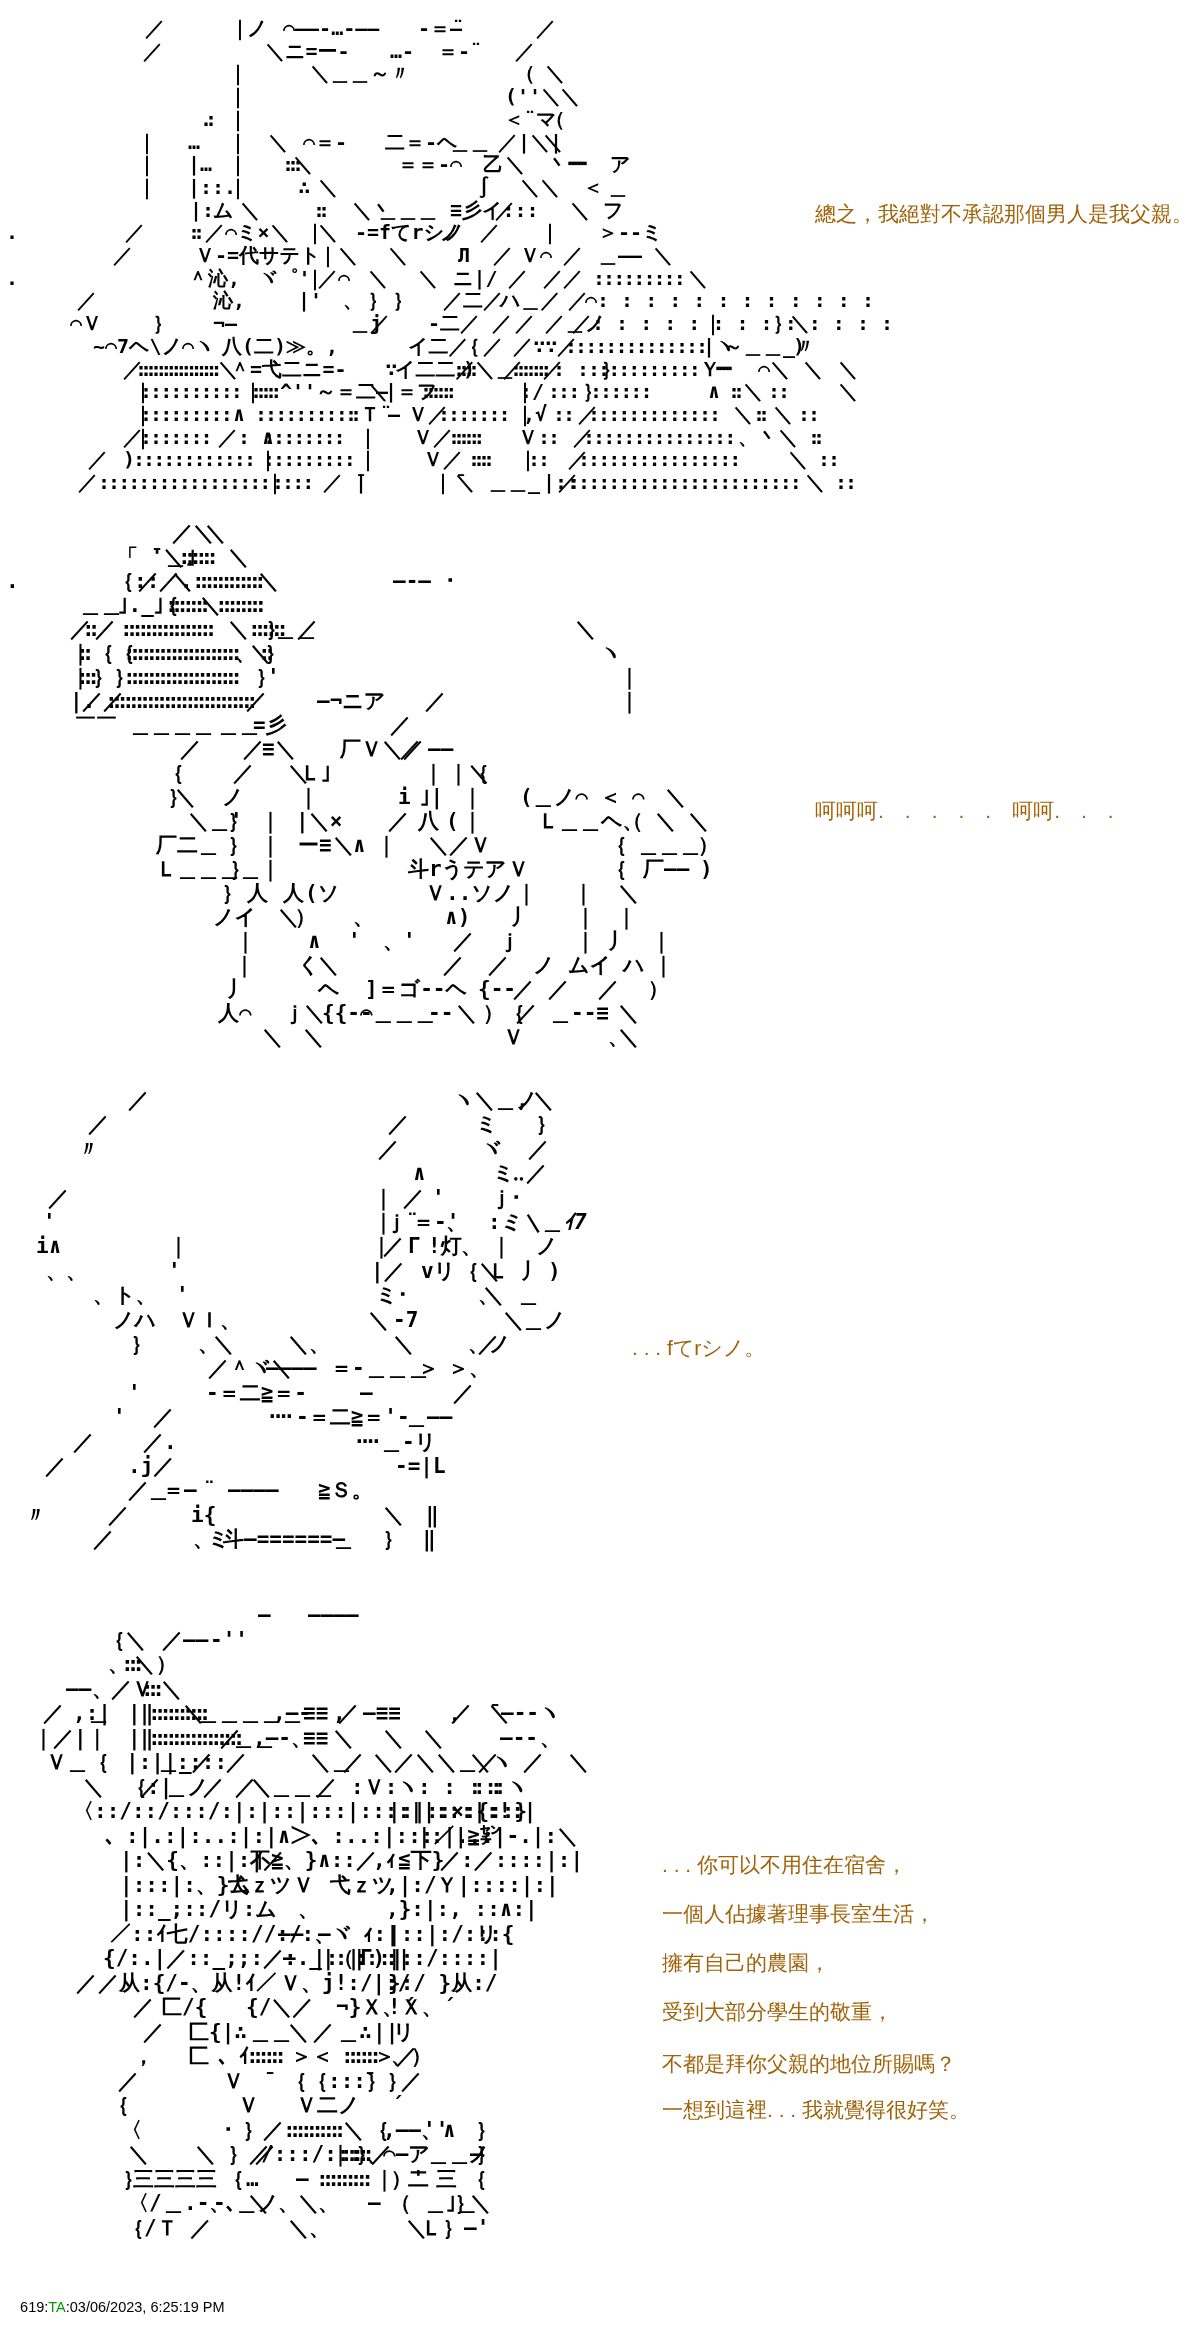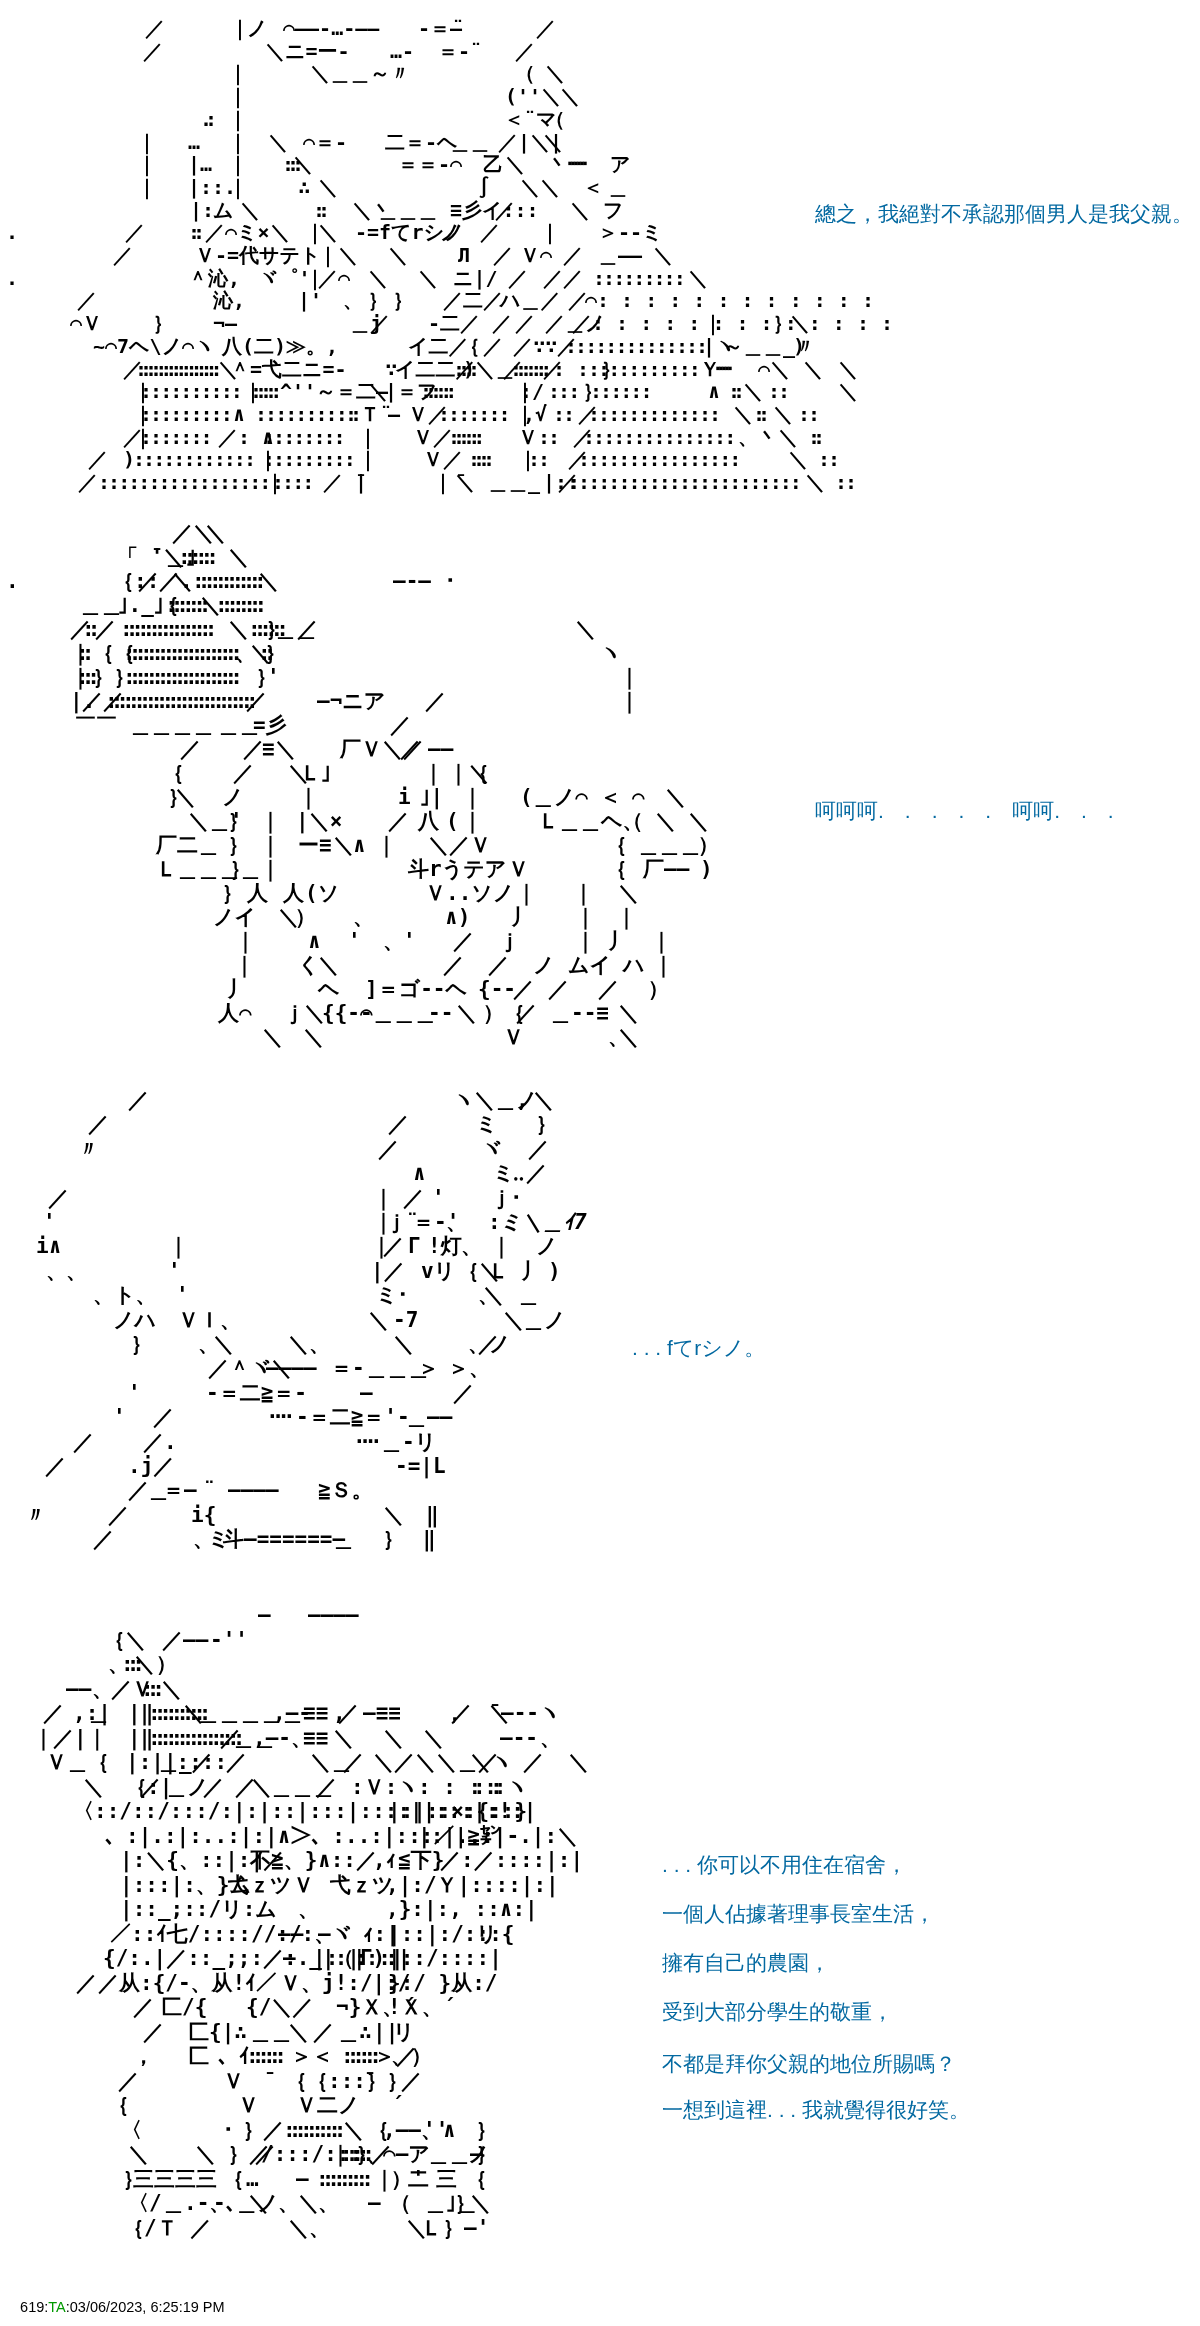--- a/index.html
+++ b/index.html
@@ -3,21 +3,21 @@
 <meta charset="utf-8">
 <style>
   html,body{margin:0;padding:0;}
   body{width:1200px;height:2326px;background:#ffffff;position:relative;overflow:hidden;}
   .aa-panel{position:absolute;left:0;top:0;width:100%;height:100%;}
   .seg{position:absolute;white-space:pre;color:#000;
        font-family:"DejaVu Sans Mono",monospace;
        font-size:inherit;line-height:1.1;letter-spacing:0;font-weight:bold;}
   .aa-panel{font-size:20px;}
   .seg.dots{letter-spacing:-7px;}
-  .dialogue{position:absolute;white-space:pre;color:#0369a1;
+  .dialogue{position:absolute;white-space:pre;color:#a16207;
        font-family:"Liberation Sans",sans-serif;
        font-size:21px;line-height:24px;}
   .footer{position:absolute;white-space:pre;color:#000;
        font-family:"Liberation Sans",sans-serif;font-size:14.5px;line-height:16px;}
   .footer .author{}
 </style>
 </head>
 <body>
 
 <div id="panels">

